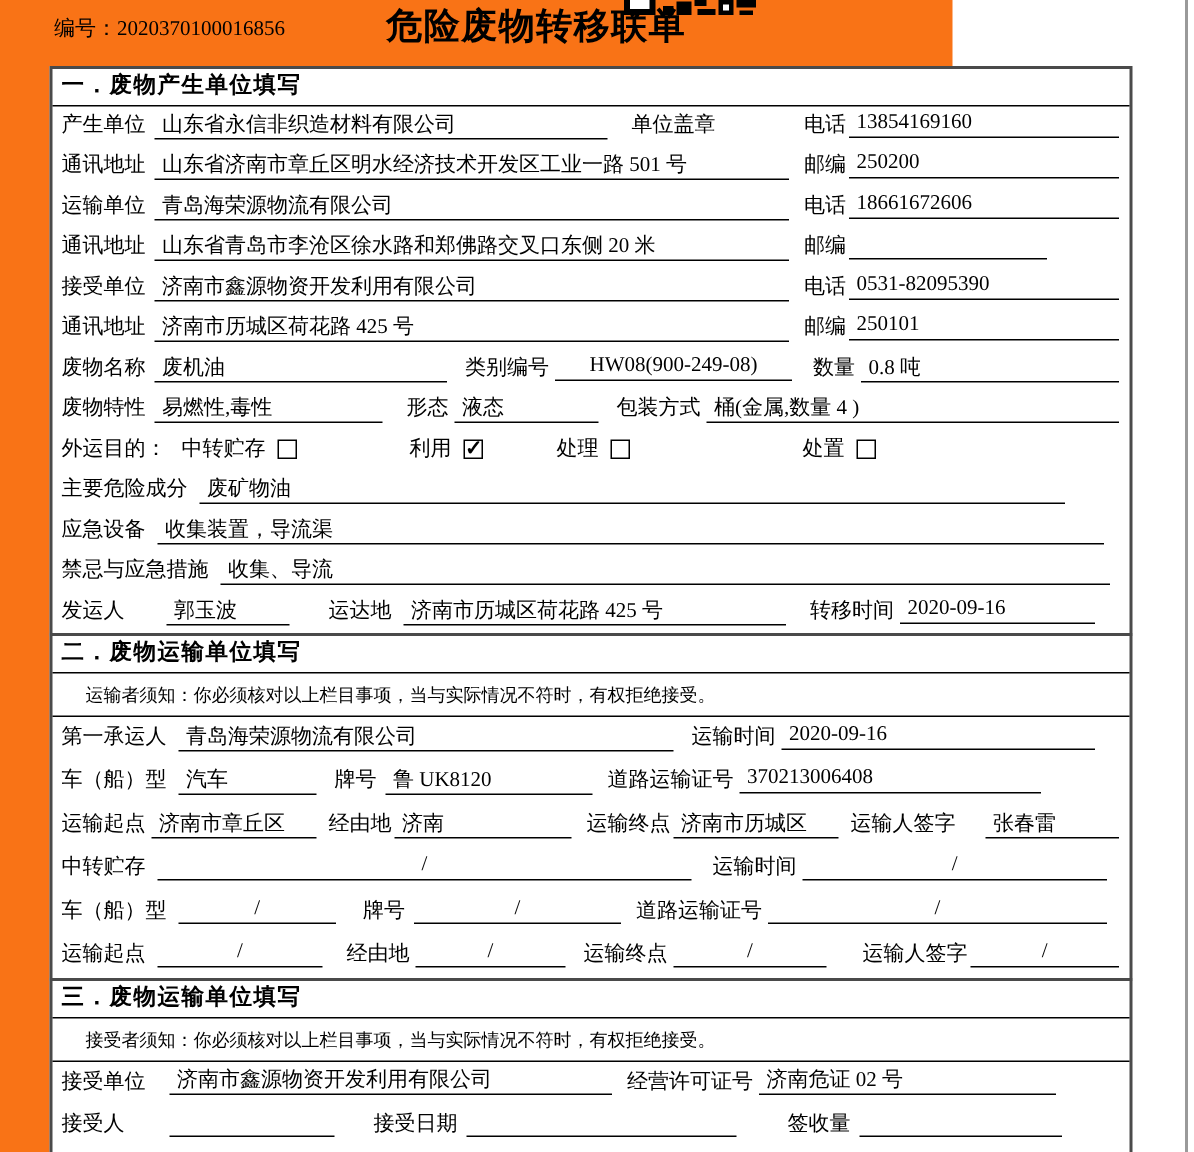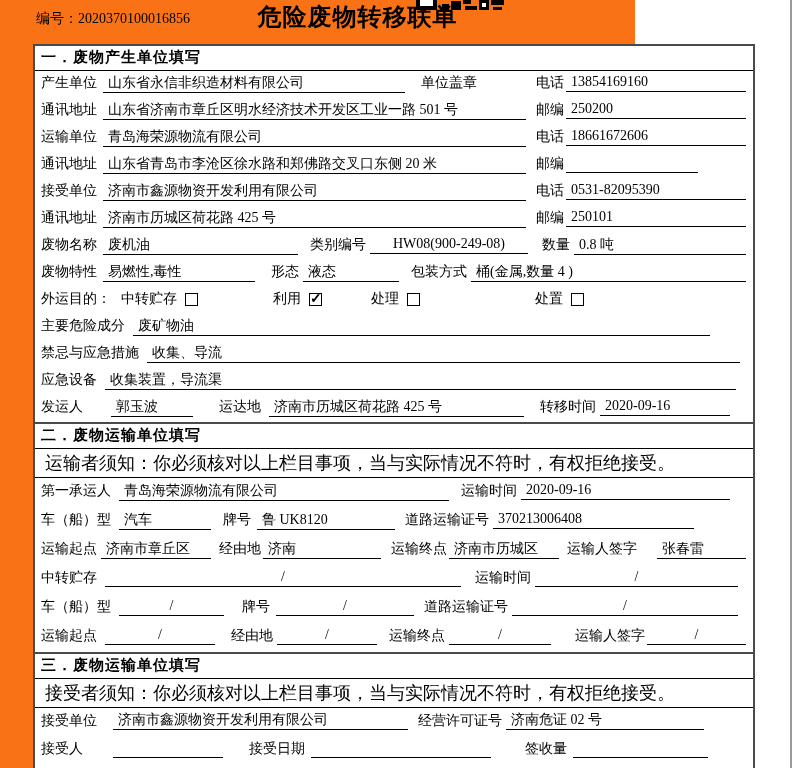--- a/index.html
+++ b/index.html
@@ -12,21 +12,21 @@
   .serial{position:absolute;left:36px;top:10px;font-size:14px;white-space:nowrap;}
   .title{position:absolute;left:0;top:1px;width:100%;text-align:center;transform:translateX(40px);
          font-size:24px;font-weight:bold;letter-spacing:1px;white-space:nowrap;}
   .qr{position:absolute;top:0;right:131px;}
   
   .box{margin-left:33px;width:722px;box-sizing:border-box;border:2px solid #4a4a4a;background:#fff;}
   .box + .box{margin-top:-2px;}
   .sec-h{height:21px;line-height:21px;border-bottom:1px solid #000;font-weight:bold;
          font-size:15px;padding:1px 6px 2px 6px;letter-spacing:1px;}
   .notice{height:28px;border-bottom:1px solid #000;display:flex;align-items:center;
-          padding:0 10px;font-size:18px;white-space:nowrap;}
+          padding:0 22px;font-size:12px;white-space:nowrap;}
   
   .row{display:flex;align-items:center;height:24px;padding:0 7px 3px 6px;font-size:14px;}
   .box2 .row{height:26px;}
   .box3 .row{height:25px;}
   .lab{white-space:nowrap;flex:0 0 auto;}
   .val{border-bottom:1px solid #000;padding:0 5px;white-space:nowrap;overflow:hidden;
        box-sizing:border-box;min-height:18px;flex:0 0 auto;}
   .grow{flex:1 1 auto;}
   .ctr{text-align:center;}
   
@@ -142,27 +142,27 @@
         <span class="cb"></span>
       </span>
     </div>
 
     <div class="row">
       <span class="lab">主要危险成分</span>
       <span class="val grow" style="margin-left:8px;margin-right:36px">废矿物油</span>
     </div>
 
     <div class="row">
+      <span class="lab">应急设备</span>
+      <span class="val grow" style="margin-left:8px;margin-right:10px">收集装置，导流渠</span>
+    </div>
+
+    <div class="row">
       <span class="lab">禁忌与应急措施</span>
       <span class="val grow" style="margin-left:8px;margin-right:6px">收集、导流</span>
-    </div>
-
-    <div class="row">
-      <span class="lab">应急设备</span>
-      <span class="val grow" style="margin-left:8px;margin-right:10px">收集装置，导流渠</span>
     </div>
 
     <div class="row">
       <span class="lab">发运人</span>
       <span class="val" style="width:82px;margin-left:28px">郭玉波</span>
       <span class="lab" style="margin-left:26px">运达地</span>
       <span class="val" style="width:255px;margin-left:8px">济南市历城区荷花路 425 号</span>
       <span class="lab" style="margin-left:16px">转移时间</span>
       <span class="val grow" style="margin-left:4px;margin-right:16px">2020-09-16</span>
     </div>

